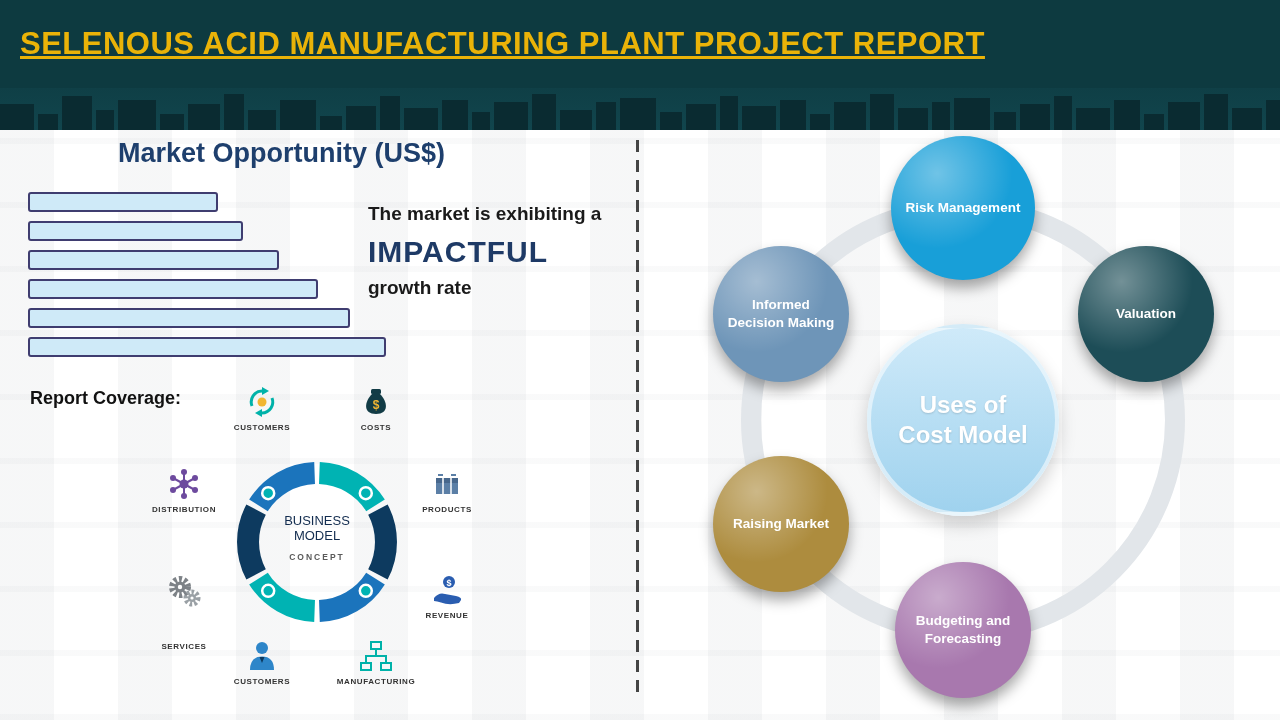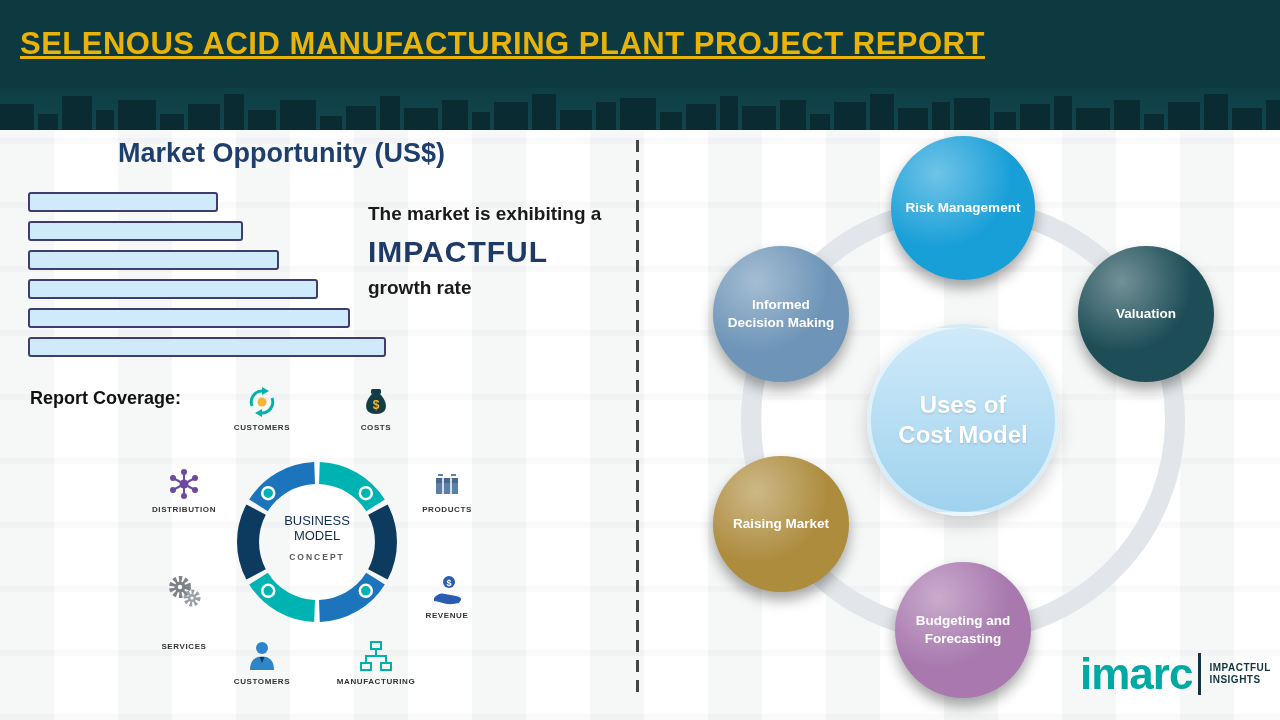--- a/index.html
+++ b/index.html
@@ -278,22 +278,14 @@
   <div class="satellite sat-bottom" style="background: radial-gradient(circle at 32% 26%, rgba(255, 255, 255, 0.38), rgba(255, 255, 255, 0) 52%), rgb(168, 120, 174);">
     <span>Budgeting and Forecasting</span>
   </div>
   <div class="satellite sat-bl" style="background: radial-gradient(circle at 32% 26%, rgba(255, 255, 255, 0.38), rgba(255, 255, 255, 0) 52%), rgb(173, 140, 62);">
     <span>Raising Market</span>
   </div>
   <div class="satellite sat-tl" style="background: radial-gradient(circle at 32% 26%, rgba(255, 255, 255, 0.38), rgba(255, 255, 255, 0) 52%), rgb(110, 149, 184);">
     <span>Informed Decision Making</span>
   </div>
 
-  <div class="logo">
-    <div class="name" style="color: rgb(0, 169, 162);">imarc</div>
-    <div class="bar"></div>
-    <div class="tag">
-      <div>IMPACTFUL</div>
-      <div>INSIGHTS</div>
-    </div>
-  </div>
 
 </div>
 
 </body></html>

